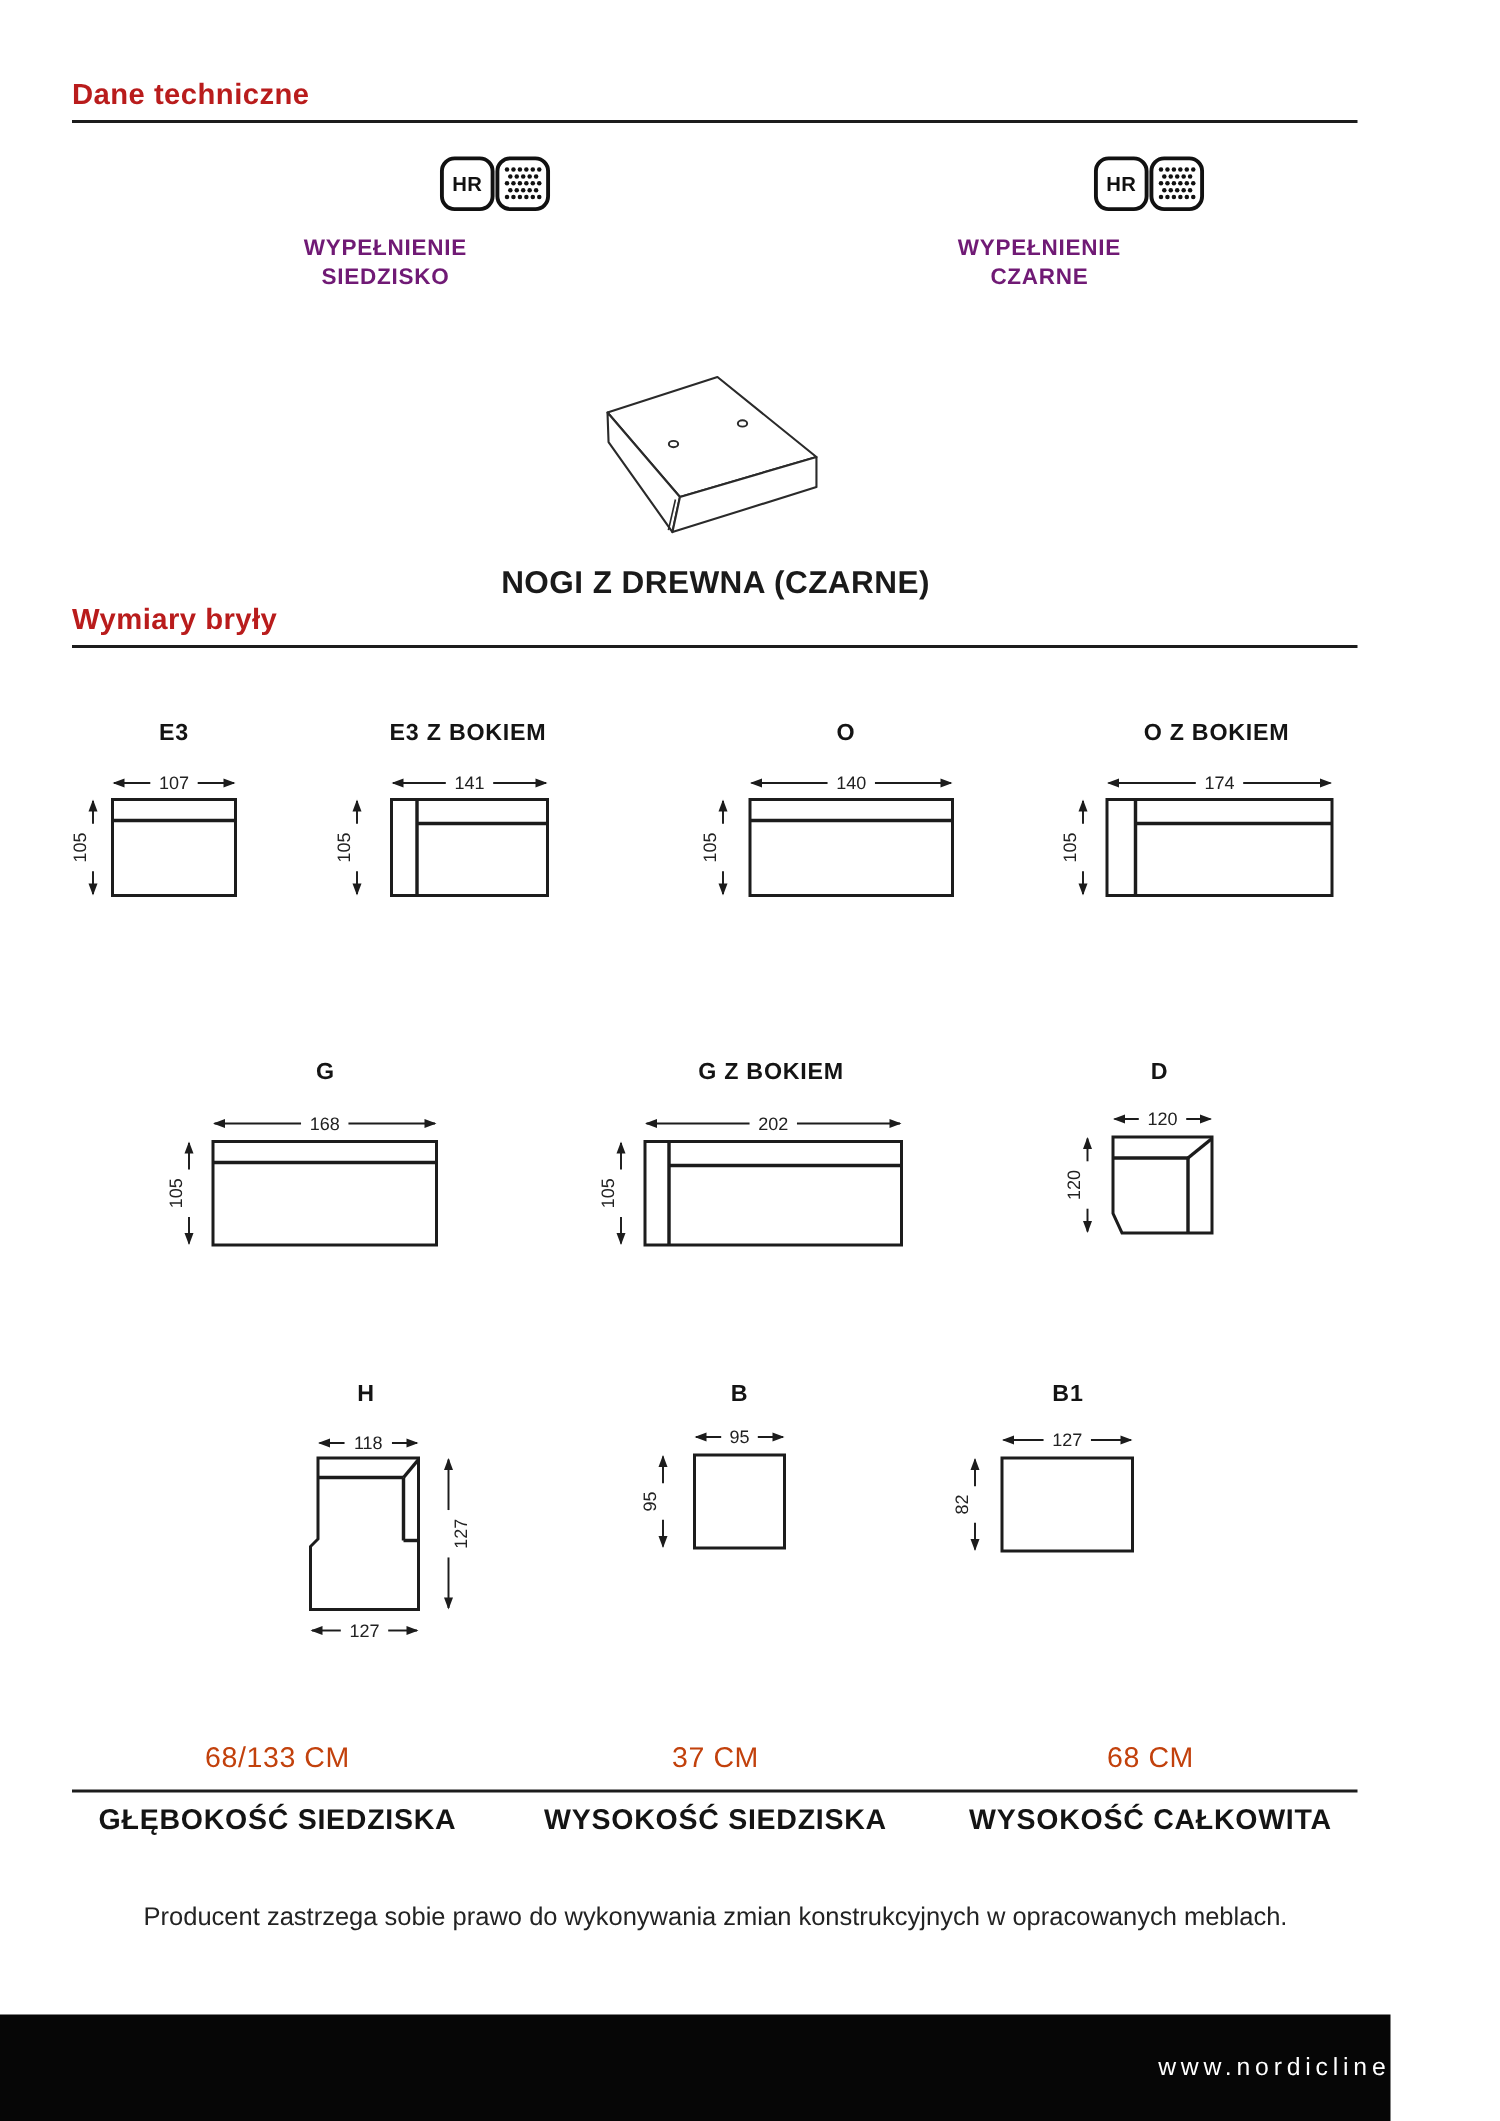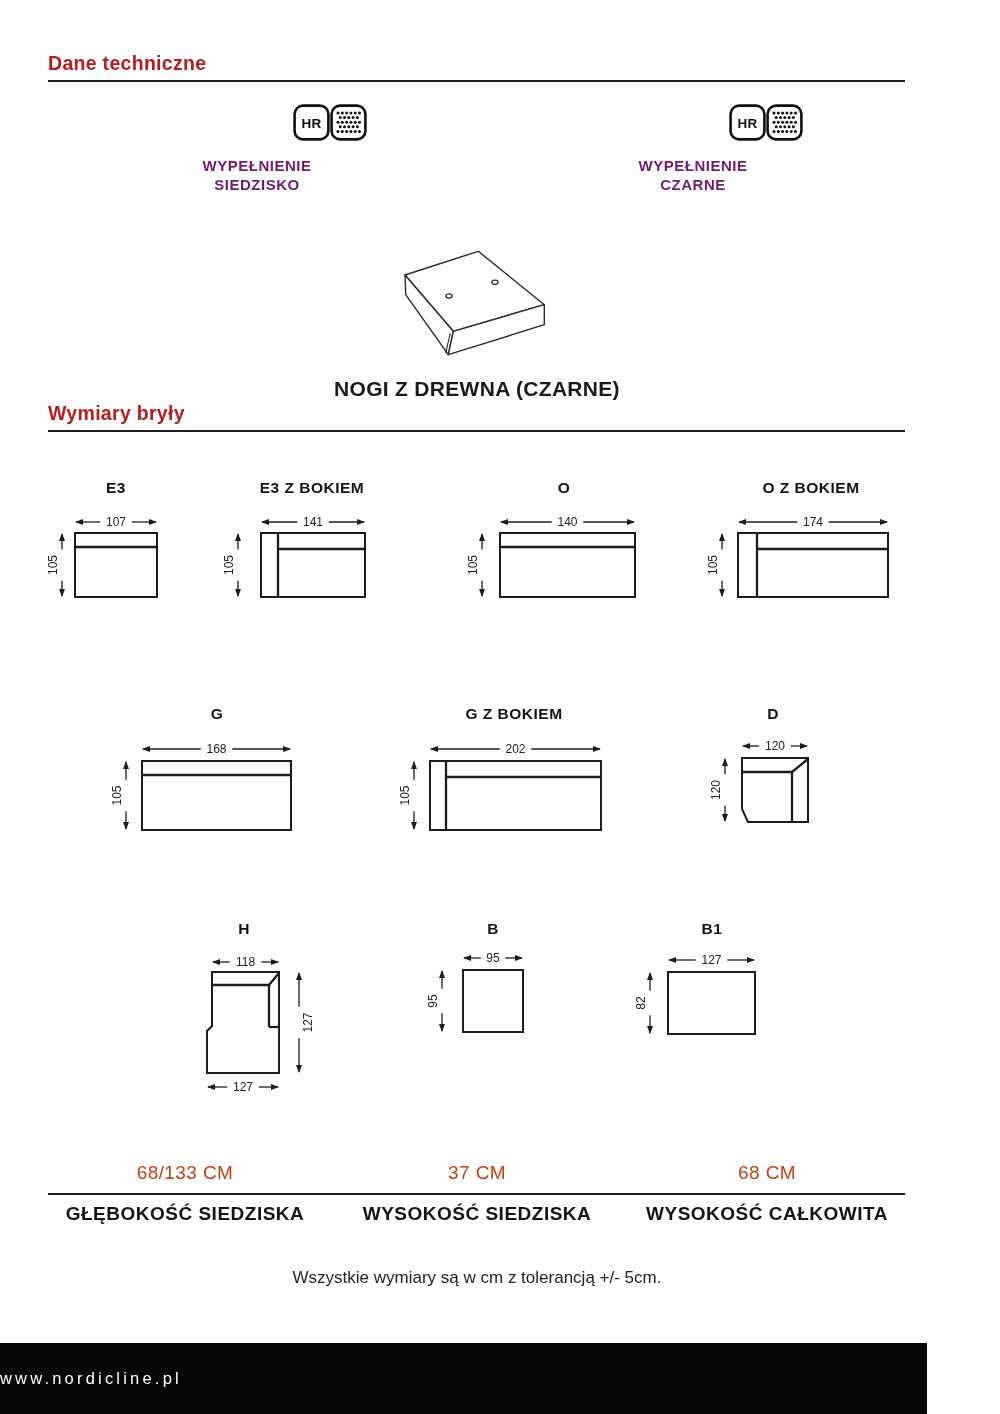--- a/index.html
+++ b/index.html
@@ -21,21 +21,21 @@
   #diagrams text{font-family:"Liberation Sans",sans-serif}
   #diagrams .mtitle{font-size:15.5px;font-weight:bold;letter-spacing:.5px;fill:#141414}
   #diagrams .dimlbl{font-size:12px;fill:#222}
   .spec-col{position:absolute;width:320px;text-align:center}
   .spec-value{position:absolute;top:1162px;font-size:19px;letter-spacing:.4px;color:#c2410c}
   .spec-label{position:absolute;top:1203px;font-size:19px;font-weight:bold;letter-spacing:.5px;color:#141414}
   .spec-rule{position:absolute;left:48px;top:1193px;width:857px;height:2px;background:#1c1c1c}
   .disclaimer{position:absolute;left:0;top:1264px;width:954px;text-align:center;
     font-size:17px;line-height:27px;color:#232323}
   .footer-bar{position:absolute;left:0;top:1343px;width:927px;height:71px;background:#060606}
-  .footer-url{position:absolute;left:0;top:1369px;width:954px;text-align:left;
+  .footer-url{position:absolute;left:0;top:1369px;width:954px;text-align:right;
     color:#fff;font-size:16.5px;letter-spacing:3.2px}
 </style>
 </head>
 <body>
 
 <div class="sec-title" style="top:52px">Dane techniczne</div>
 <div class="rule" style="top:80px"></div>
 
 <div class="fill-group" style="left:147px">
   <div class="icons-row">
@@ -317,17 +317,17 @@
 <div class="spec-col" style="left:317px">
   <div class="spec-value" style="width:320px">37 CM</div>
   <div class="spec-label" style="width:320px">WYSOKOŚĆ SIEDZISKA</div>
 </div>
 <div class="spec-col" style="left:607px">
   <div class="spec-value" style="width:320px">68 CM</div>
   <div class="spec-label" style="width:320px">WYSOKOŚĆ CAŁKOWITA</div>
 </div>
 
 <div class="disclaimer">
-  <div>Wszystkie wymiary są w cm z tolerancją +/- 5cm.</div>
+  <div>Producent zastrzega sobie prawo do wykonywania zmian konstrukcyjnych w opracowanych meblach.</div>
 </div>
 
 <div class="footer-bar"></div>
 <div class="footer-url">www.nordicline.pl</div>
 
 </body></html>

